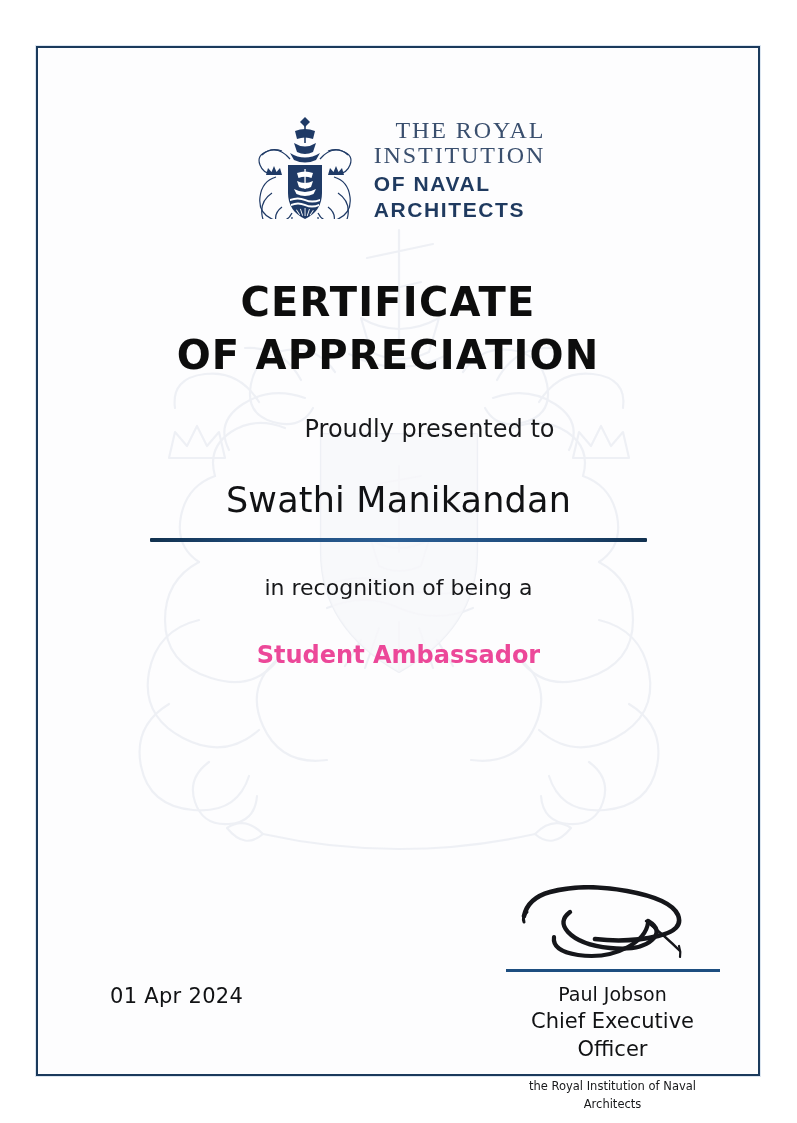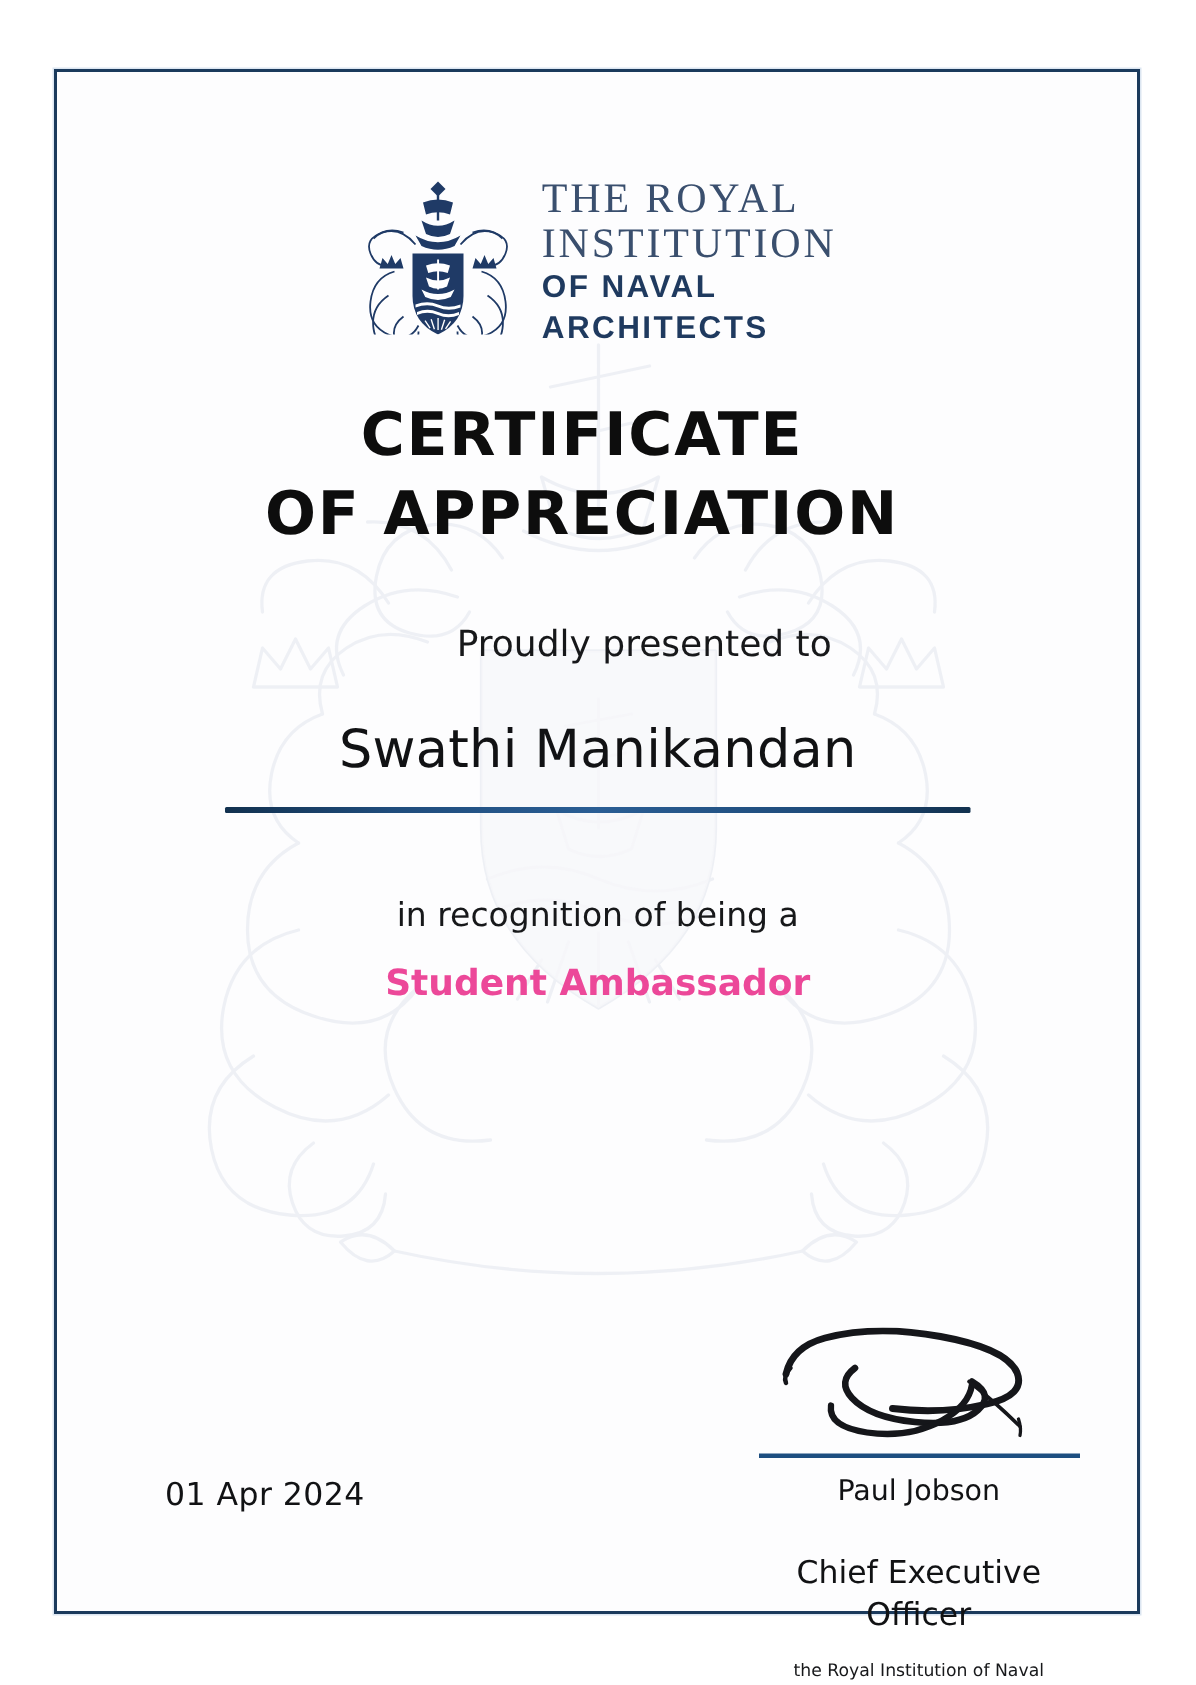--- a/index.html
+++ b/index.html
@@ -83,40 +83,41 @@
   .crest svg { display: block; width: 100%; height: 100%; }
   .logo-text {
     display: flex;
     flex-direction: column;
     justify-content: center;
     line-height: 1.06;
     padding-top: 6px;
   }
   .logo-serif {
     font-family: "Liberation Serif", serif;
-    font-size: 28px;
+    font-size: 24px;
     letter-spacing: 1.9px;
     color: #3a4f6e;
     white-space: nowrap;
+    text-align: right;
   }
   .logo-bold {
     font-family: "Liberation Sans", sans-serif;
     font-weight: bold;
     font-size: 21px;
     letter-spacing: 1.6px;
     color: #1f3a5f;
     white-space: nowrap;
     margin-top: 4px;
   }
 
   
   .title-wrap {
     position: absolute;
     left: 0;
-    top: 264px;
+    top: 276px;
     width: 776px;
     text-align: center;
   }
   .title-line {
     font-family: "DejaVu Sans", sans-serif;
     font-weight: bold;
     font-size: 40px;
     letter-spacing: 1.2px;
     color: #0d0d0d;
     line-height: 53px;
@@ -159,21 +160,20 @@
   
   .recognition {
     position: absolute;
     left: 0;
     top: 575px;
     width: 797px;
     text-align: center;
     font-family: "DejaVu Sans", sans-serif;
     font-size: 22px;
     color: #17181a;
-    margin-top: 23px;
   }
   .role {
     position: absolute;
     left: 0;
     top: 641px;
     width: 797px;
     text-align: center;
     font-family: "DejaVu Sans", sans-serif;
     font-weight: bold;
     font-size: 24px;
@@ -219,21 +219,20 @@
     font-size: 19px;
     color: #111214;
     margin-top: 9px;
     line-height: 26px;
   }
   .sig-title {
     font-family: "DejaVu Sans", sans-serif;
     font-size: 21px;
     color: #111214;
     line-height: 28px;
-    margin-top: 27px;
   }
   .sig-org {
     font-family: "DejaVu Sans", sans-serif;
     font-size: 11.5px;
     color: #17181a;
     line-height: 18px;
     margin-top: 14px;
   }
 
   

